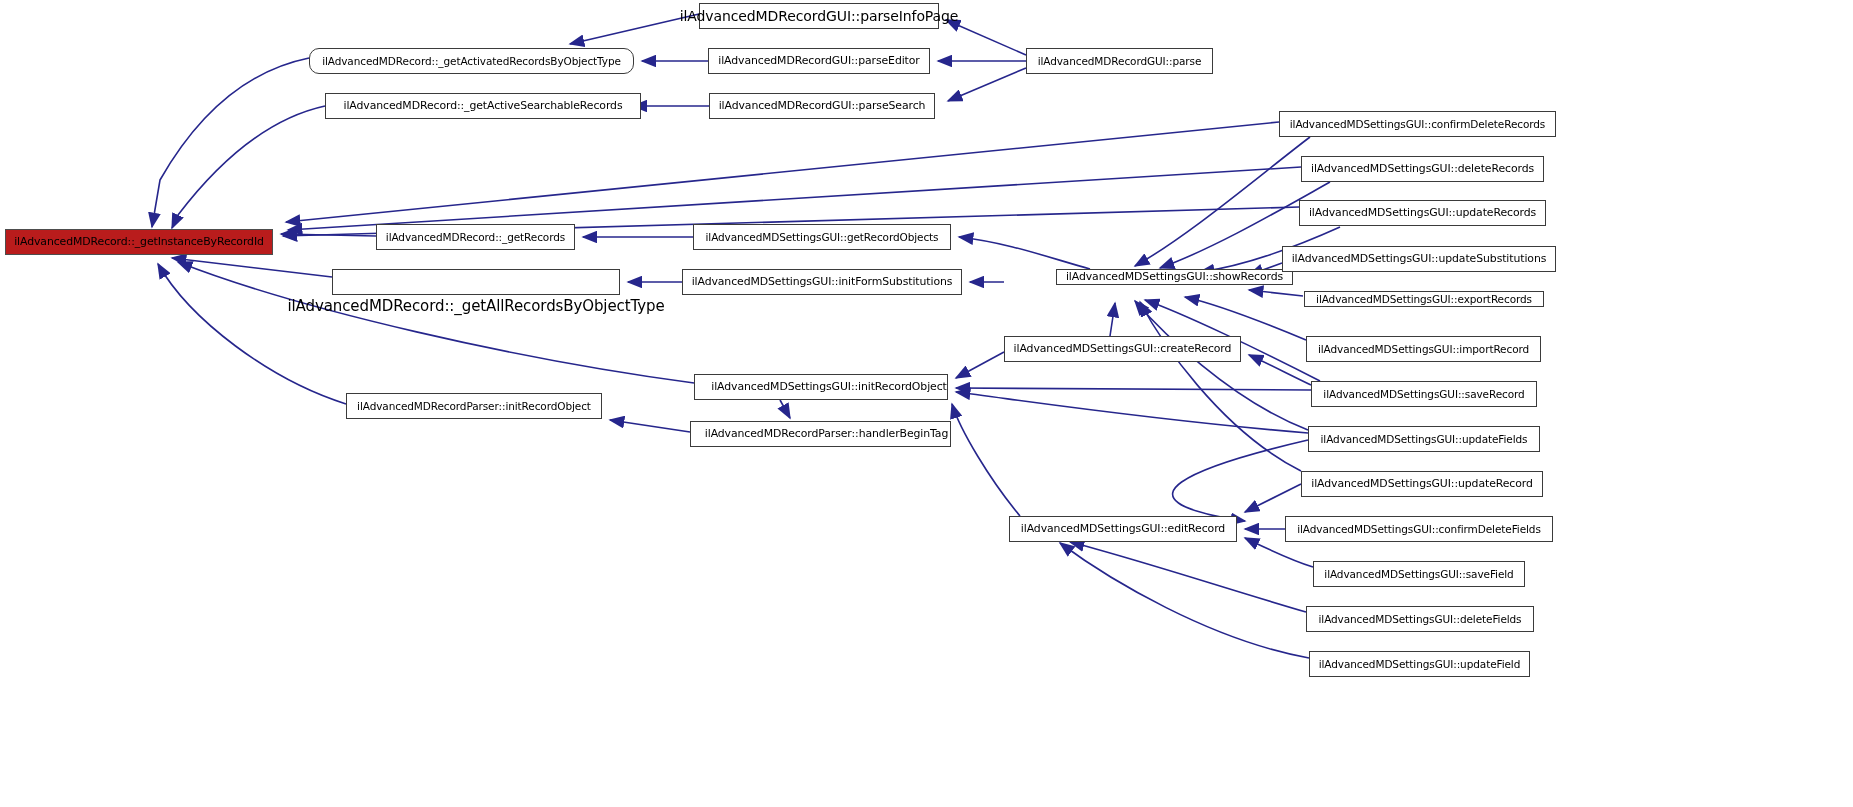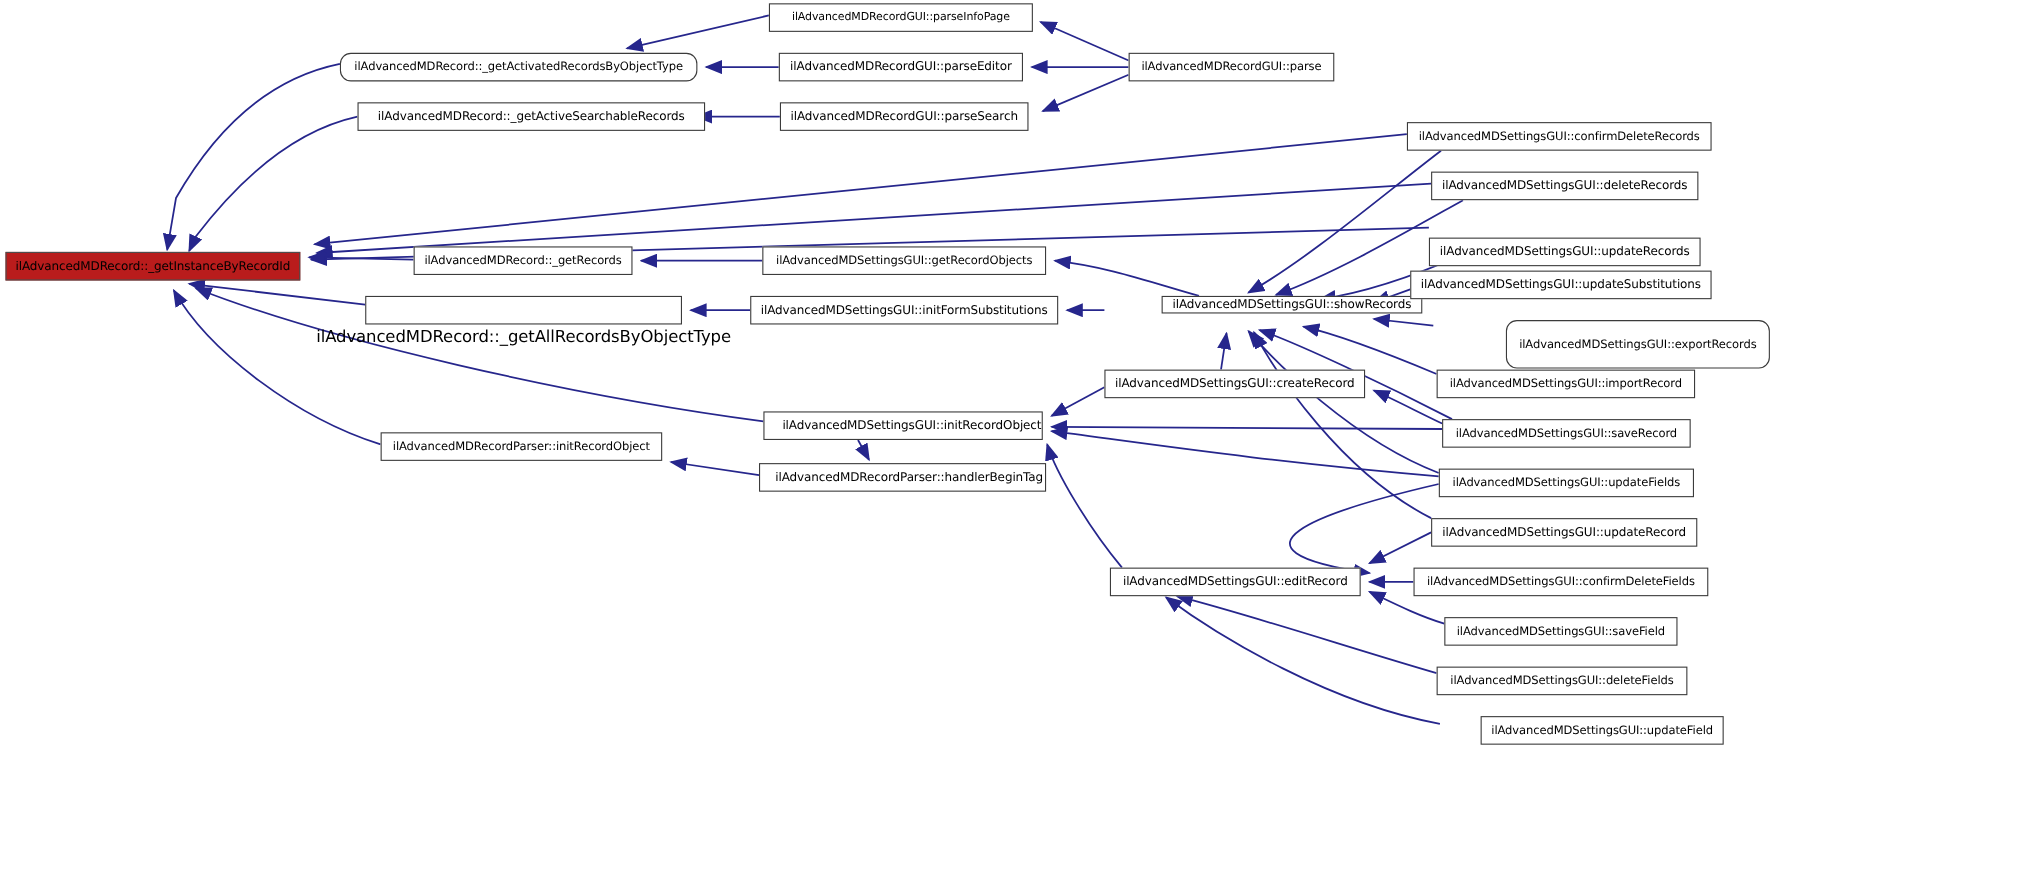--- a/index.html
+++ b/index.html
@@ -105,21 +105,21 @@
       <div class="node highlight" style="left: 5px; top: 229px; width: 268px; height: 26px;">
         <span class="lbl" style="font-size: 10.9px;">ilAdvancedMDRecord::_getInstanceByRecordId</span>
       </div>
       <div class="node" style="left: 309px; top: 48px; width: 325px; height: 26px; border-radius: 10px;">
         <span class="lbl" style="font-size: 10.5px;">ilAdvancedMDRecord::_getActivatedRecordsByObjectType</span>
       </div>
       <div class="node" style="left: 325px; top: 93px; width: 316px; height: 26px;">
         <span class="lbl" style="font-size: 10.9px;">ilAdvancedMDRecord::_getActiveSearchableRecords</span>
       </div>
       <div class="node" style="left: 699px; top: 3px; width: 240px; height: 26px;">
-        <span class="lbl" style="font-size: 10px;">ilAdvancedMDRecordGUI::parseInfoPage</span>
+        <span class="lbl" style="font-size: 14px;">ilAdvancedMDRecordGUI::parseInfoPage</span>
       </div>
       <div class="node" style="left: 708px; top: 48px; width: 222px; height: 26px;">
         <span class="lbl" style="font-size: 10.9px;">ilAdvancedMDRecordGUI::parseEditor</span>
       </div>
       <div class="node" style="left: 709px; top: 93px; width: 226px; height: 26px;">
         <span class="lbl" style="font-size: 10.9px;">ilAdvancedMDRecordGUI::parseSearch</span>
       </div>
       <div class="node" style="left: 1026px; top: 48px; width: 187px; height: 26px;">
         <span class="lbl" style="font-size: 10.5px;">ilAdvancedMDRecordGUI::parse</span>
       </div>
@@ -137,27 +137,27 @@
       </div>
       <div class="node" style="left: 1056px; top: 269px; width: 237px; height: 16px;">
         <span class="lbl" style="font-size: 10.9px;">ilAdvancedMDSettingsGUI::showRecords</span>
       </div>
       <div class="node" style="left: 1279px; top: 111px; width: 277px; height: 26px;">
         <span class="lbl" style="font-size: 10.5px;">ilAdvancedMDSettingsGUI::confirmDeleteRecords</span>
       </div>
       <div class="node" style="left: 1301px; top: 156px; width: 243px; height: 26px;">
         <span class="lbl" style="font-size: 10.9px;">ilAdvancedMDSettingsGUI::deleteRecords</span>
       </div>
-      <div class="node" style="left: 1299px; top: 216px; width: 247px; height: 26px;">
+      <div class="node" style="left: 1299px; top: 200px; width: 247px; height: 26px;">
         <span class="lbl" style="font-size: 10.9px;">ilAdvancedMDSettingsGUI::updateRecords</span>
       </div>
       <div class="node" style="left: 1282px; top: 246px; width: 274px; height: 26px;">
         <span class="lbl" style="font-size: 10.9px;">ilAdvancedMDSettingsGUI::updateSubstitutions</span>
       </div>
-      <div class="node" style="left: 1369px; top: 291px; width: 240px; height: 44px; border-radius: 10px;">
+      <div class="node" style="left: 1304px; top: 291px; width: 240px; height: 16px;">
         <span class="lbl" style="font-size: 10.5px;">ilAdvancedMDSettingsGUI::exportRecords</span>
       </div>
       <div class="node" style="left: 1004px; top: 336px; width: 237px; height: 26px;">
         <span class="lbl" style="font-size: 10.9px;">ilAdvancedMDSettingsGUI::createRecord</span>
       </div>
       <div class="node" style="left: 1306px; top: 336px; width: 235px; height: 26px;">
         <span class="lbl" style="font-size: 10.5px;">ilAdvancedMDSettingsGUI::importRecord</span>
       </div>
       <div class="node" style="left: 1311px; top: 381px; width: 226px; height: 26px;">
         <span class="lbl" style="font-size: 10.5px;">ilAdvancedMDSettingsGUI::saveRecord</span>
@@ -182,17 +182,17 @@
       </div>
       <div class="node" style="left: 1285px; top: 516px; width: 268px; height: 26px;">
         <span class="lbl" style="font-size: 10.5px;">ilAdvancedMDSettingsGUI::confirmDeleteFields</span>
       </div>
       <div class="node" style="left: 1313px; top: 561px; width: 212px; height: 26px;">
         <span class="lbl" style="font-size: 10.5px;">ilAdvancedMDSettingsGUI::saveField</span>
       </div>
       <div class="node" style="left: 1306px; top: 606px; width: 228px; height: 26px;">
         <span class="lbl" style="font-size: 10.5px;">ilAdvancedMDSettingsGUI::deleteFields</span>
       </div>
-      <div class="node" style="left: 1346px; top: 651px; width: 221px; height: 26px;">
+      <div class="node" style="left: 1309px; top: 651px; width: 221px; height: 26px;">
         <span class="lbl" style="font-size: 10.5px;">ilAdvancedMDSettingsGUI::updateField</span>
       </div>
     </div>
 </div>
 
 </body></html>

